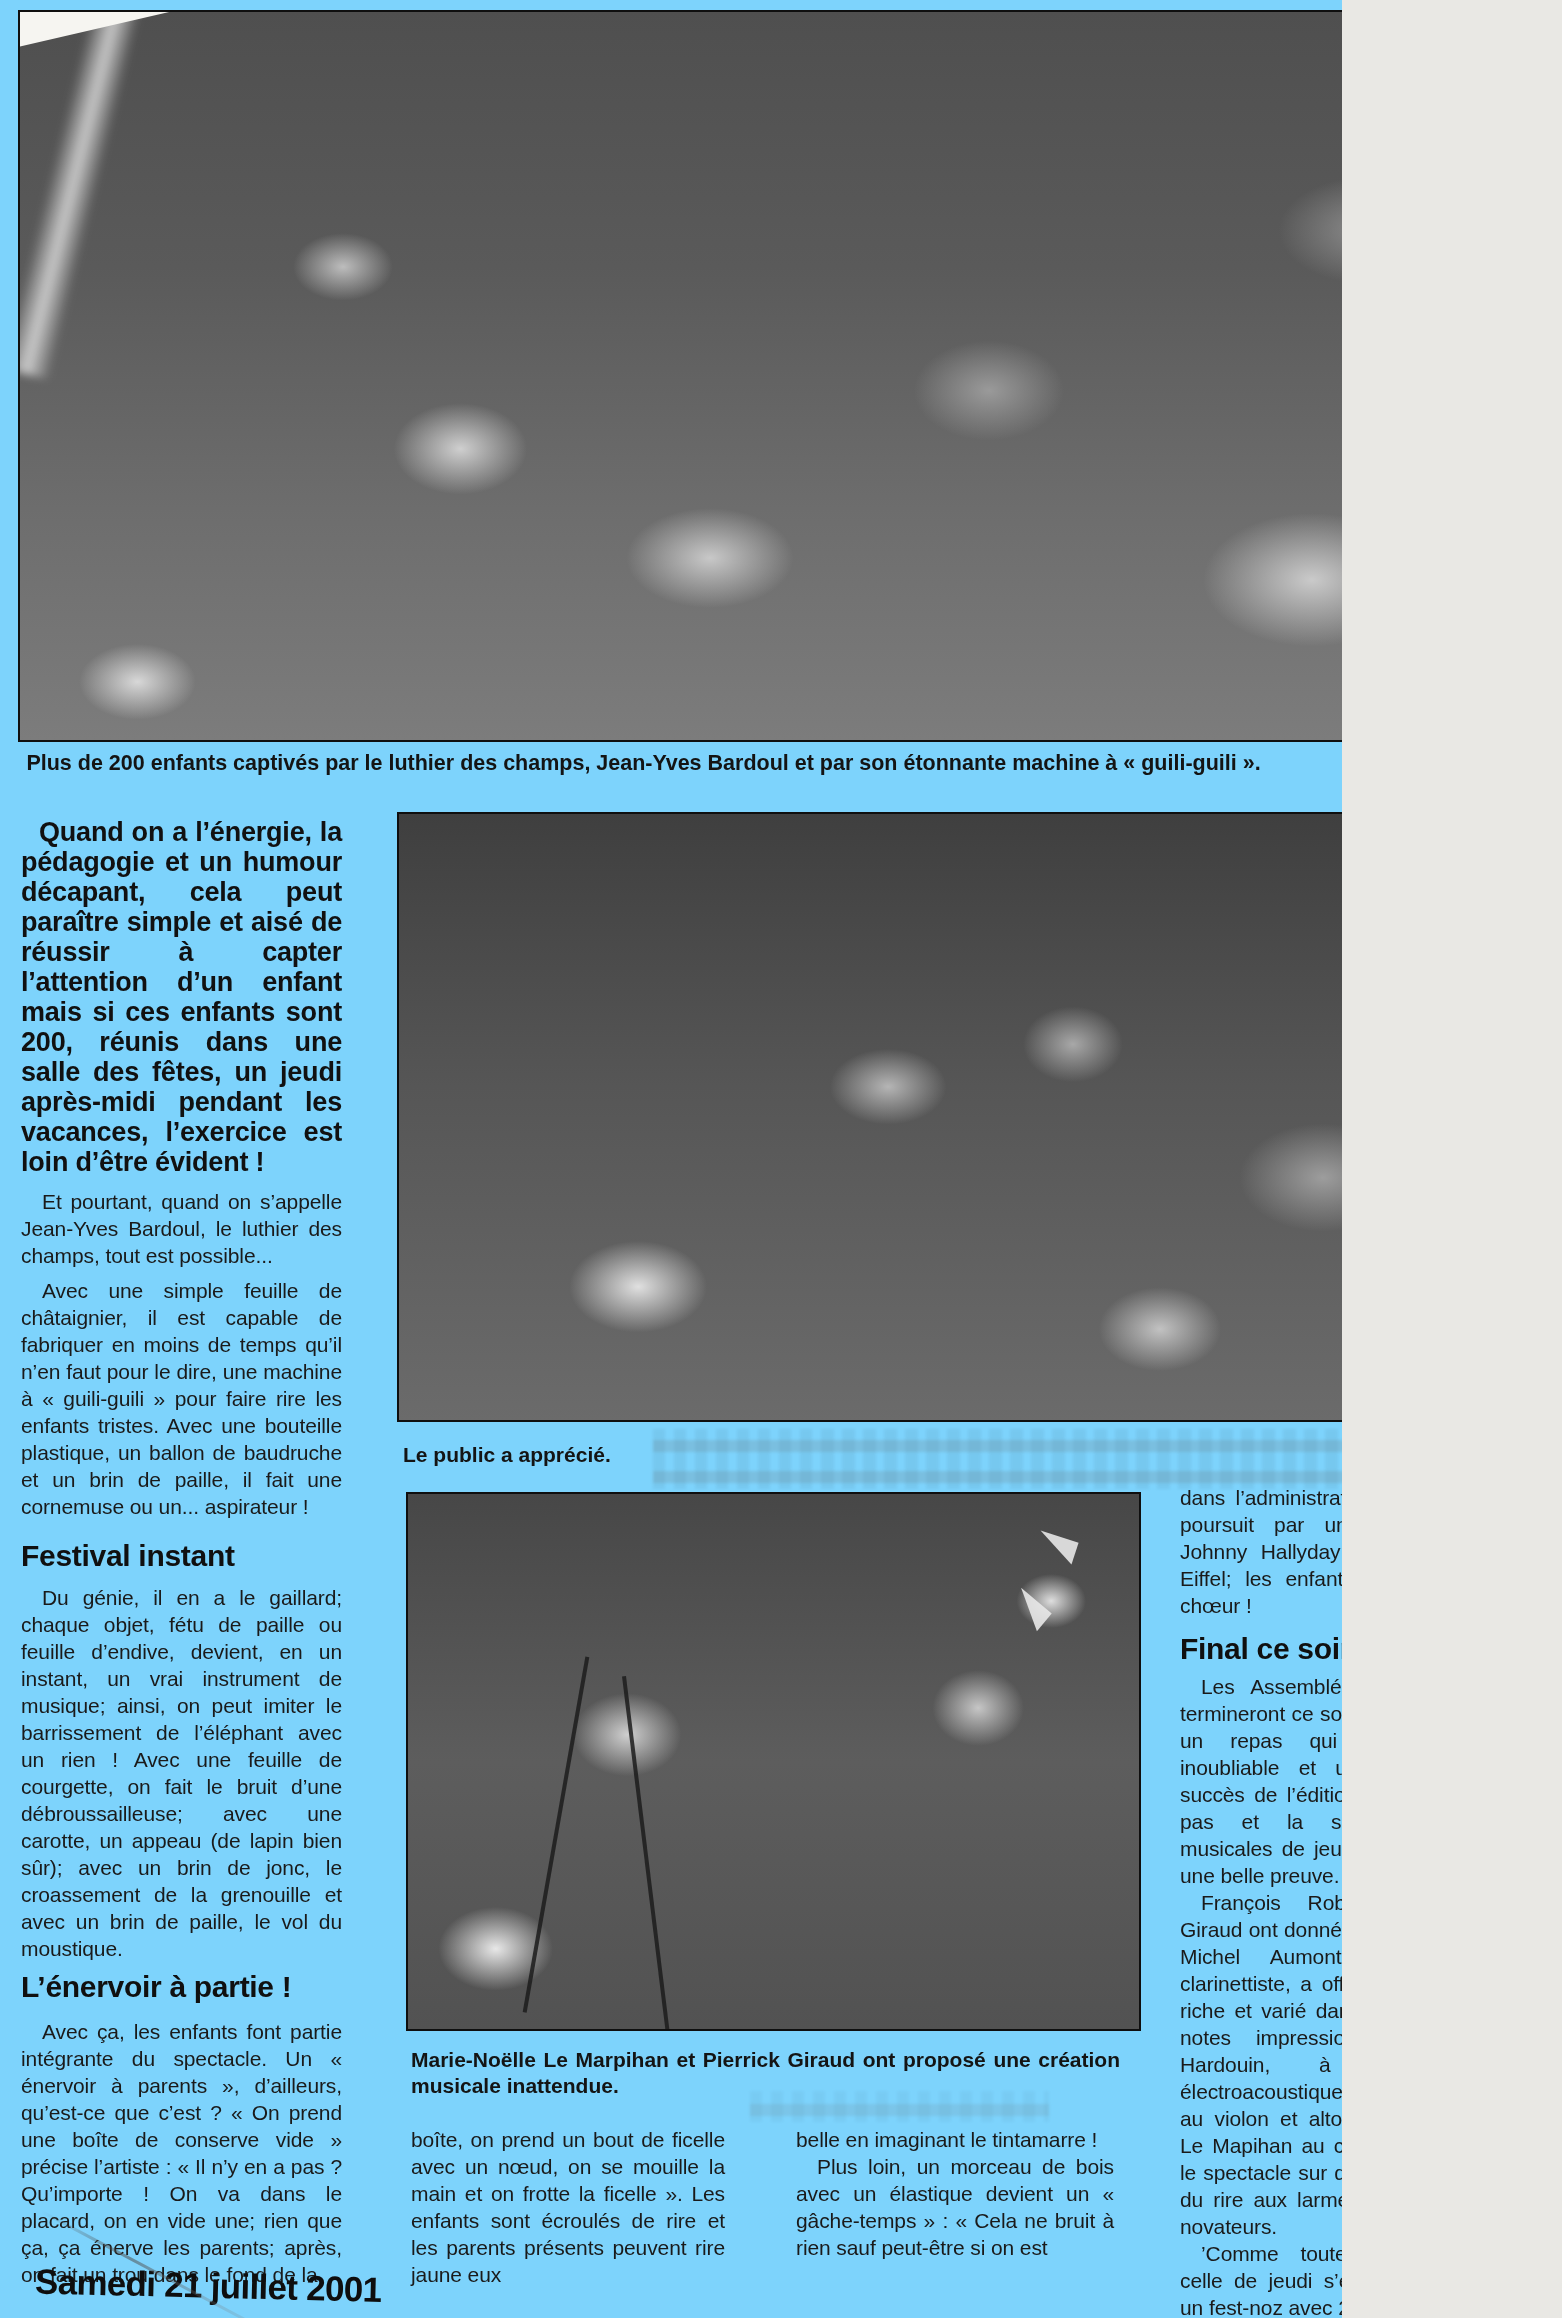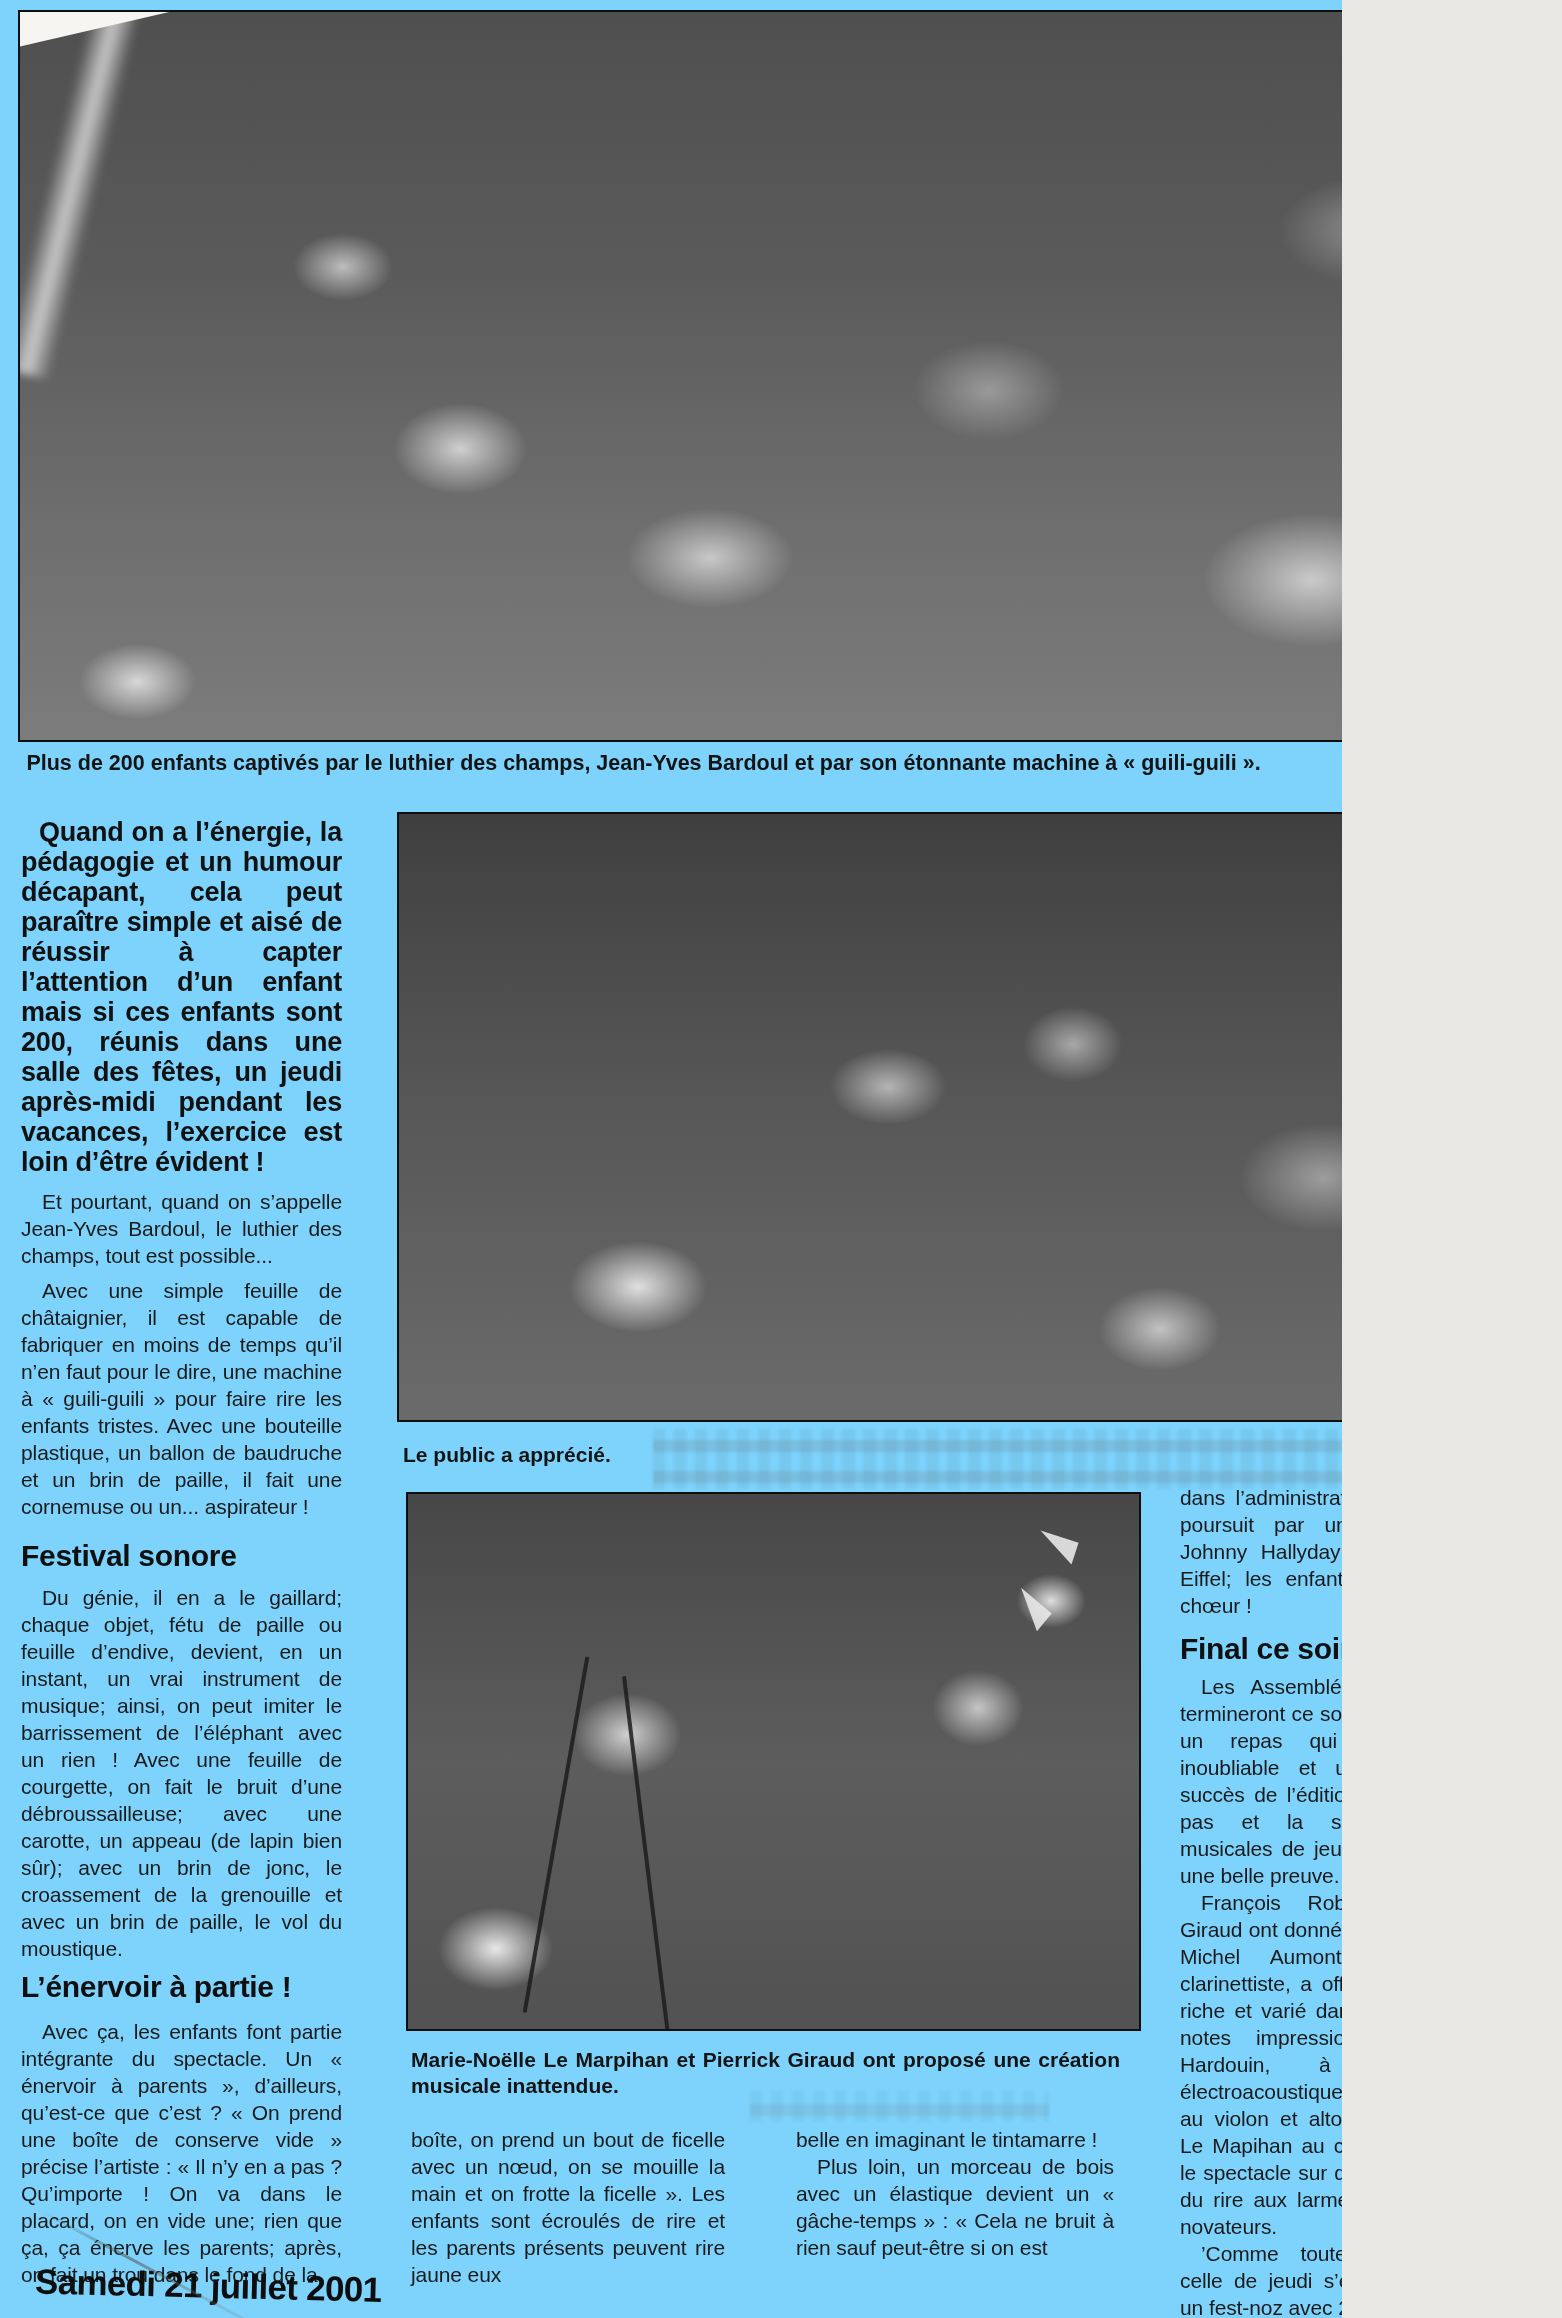--- a/index.html
+++ b/index.html
@@ -102,21 +102,21 @@
   <div id="top-photo" class="photo">
     <div class="streak"></div>
     <div class="corner-wedge"></div>
   </div>
   <div id="top-caption" class="caption">Plus de 200 enfants captivés par le luthier des champs, Jean-Yves Bardoul et par son étonnante machine à « guili-guili ».</div>
 
   <div id="left-col" class="col">
     <p class="lead">Quand on a l’énergie, la pédagogie et un humour décapant, cela peut paraître simple et aisé de réussir à capter l’attention d’un enfant mais si ces enfants sont 200, réunis dans une salle des fêtes, un jeudi après-midi pendant les vacances, l’exercice est loin d’être évident !</p>
     <p class="p1 ind">Et pourtant, quand on s’appelle Jean-Yves Bardoul, le luthier des champs, tout est possible...</p>
     <p class="p2 ind">Avec une simple feuille de châtaignier, il est capable de fabriquer en moins de temps qu’il n’en faut pour le dire, une machine à « guili-guili » pour faire rire les enfants tristes. Avec une bouteille plastique, un ballon de baudruche et un brin de paille, il fait une cornemuse ou un... aspirateur !</p>
-    <p class="h1 sechead">Festival sonore</p>
+    <p class="h1 sechead">Festival instant</p>
     <p class="p3 ind">Du génie, il en a le gaillard; chaque objet, fétu de paille ou feuille d’endive, devient, en un instant, un vrai instrument de musique; ainsi, on peut imiter le barrissement de l’éléphant avec un rien ! Avec une feuille de courgette, on fait le bruit d’une débroussailleuse; avec une carotte, un appeau (de lapin bien sûr); avec un brin de jonc, le croassement de la grenouille et avec un brin de paille, le vol du moustique.</p>
     <p class="h2 sechead">L’énervoir à partie !</p>
     <p class="p4 ind">Avec ça, les enfants font partie intégrante du spectacle. Un « énervoir à parents », d’ailleurs, qu’est-ce que c’est ? « On prend une boîte de conserve vide » précise l’artiste : « Il n’y en a pas ? Qu’importe ! On va dans le placard, on en vide une; rien que ça, ça énerve les parents; après, on fait un trou dans le fond de la</p>
   </div>
 
   <div id="audience-photo" class="photo"></div>
   <div id="audience-caption" class="caption">Le public a apprécié.</div>
 
   <div id="ghost-band" class="ghost"></div>
 

